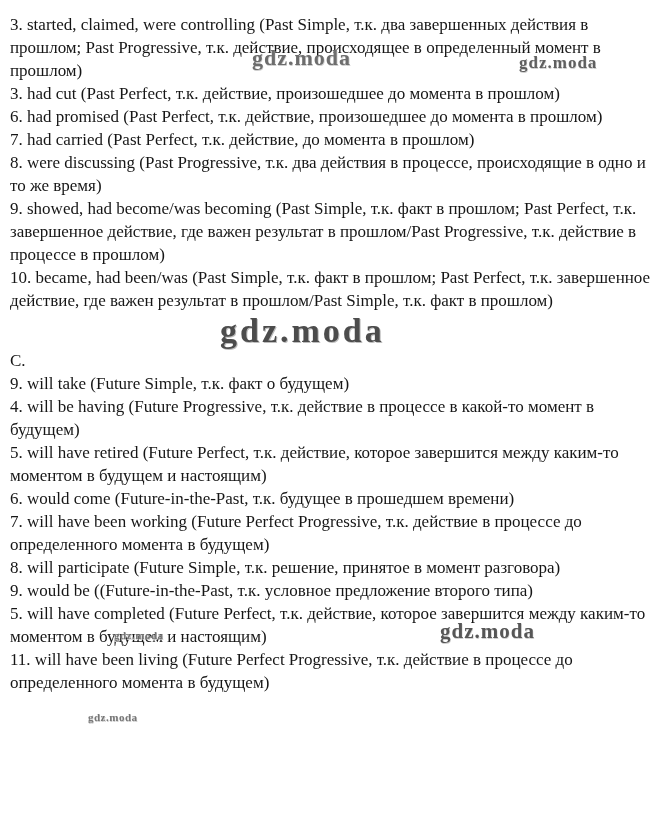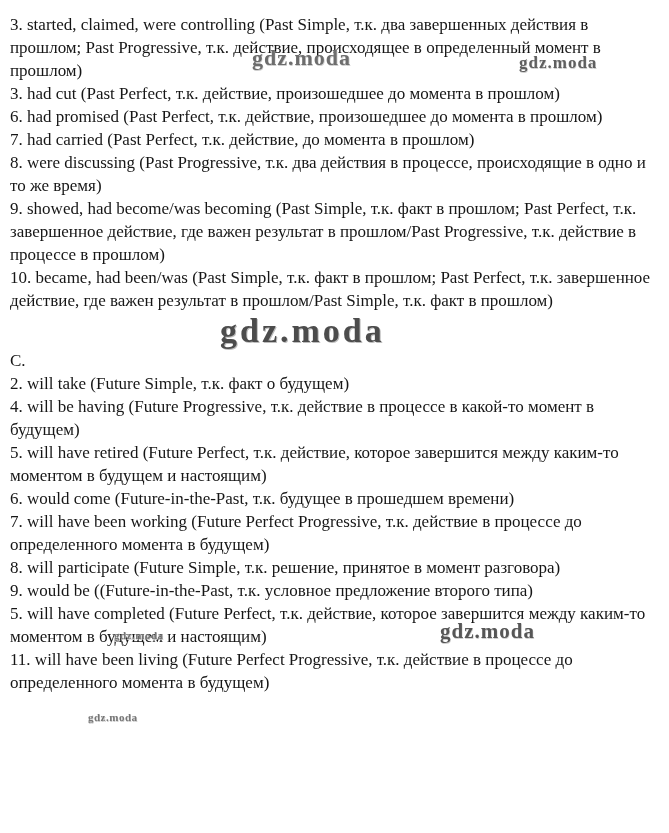--- a/index.html
+++ b/index.html
@@ -70,21 +70,21 @@
     <p>8. were discussing (Past Progressive, т.к. два действия в процессе, происходящие в одно и то же время)</p>
     <p>9. showed, had become/was becoming (Past Simple, т.к. факт в прошлом; Past Perfect, т.к. завершенное действие, где важен результат в прошлом/Past Progressive, т.к. действие в процессе в прошлом)</p>
     <p>10. became, had been/was (Past Simple, т.к. факт в прошлом; Past Perfect, т.к. завершенное действие, где важен результат в прошлом/Past Simple, т.к. факт в прошлом)</p>
   </div>
 
   <div class="wm wm-center-big">gdz.moda</div>
 
   <p class="section-label">C.</p>
 
   <div class="answers">
-    <p>2. will take (Future Simple, т.к. факт о будущем)</p>
+    <p>9. will take (Future Simple, т.к. факт о будущем)</p>
     <p>4. will be having (Future Progressive, т.к. действие в процессе в какой-то момент в будущем)</p>
     <p>5. will have retired (Future Perfect, т.к. действие, которое завершится между каким-то моментом в будущем и настоящим)</p>
     <p>6. would come (Future-in-the-Past, т.к. будущее в прошедшем времени)</p>
     <p>7. will have been working (Future Perfect Progressive, т.к. действие в процессе до определенного момента в будущем)</p>
     <p>8. will participate (Future Simple, т.к. решение, принятое в момент разговора)</p>
     <p>9. would be ((Future-in-the-Past, т.к. условное предложение второго типа)</p>
     <p>5. will have completed (Future Perfect, т.к. действие, которое завершится между каким-то моментом в будущем и настоящим)</p>
     <p>11. will have been living (Future Perfect Progressive, т.к. действие в процессе до определенного момента в будущем)</p>
   </div>
 

